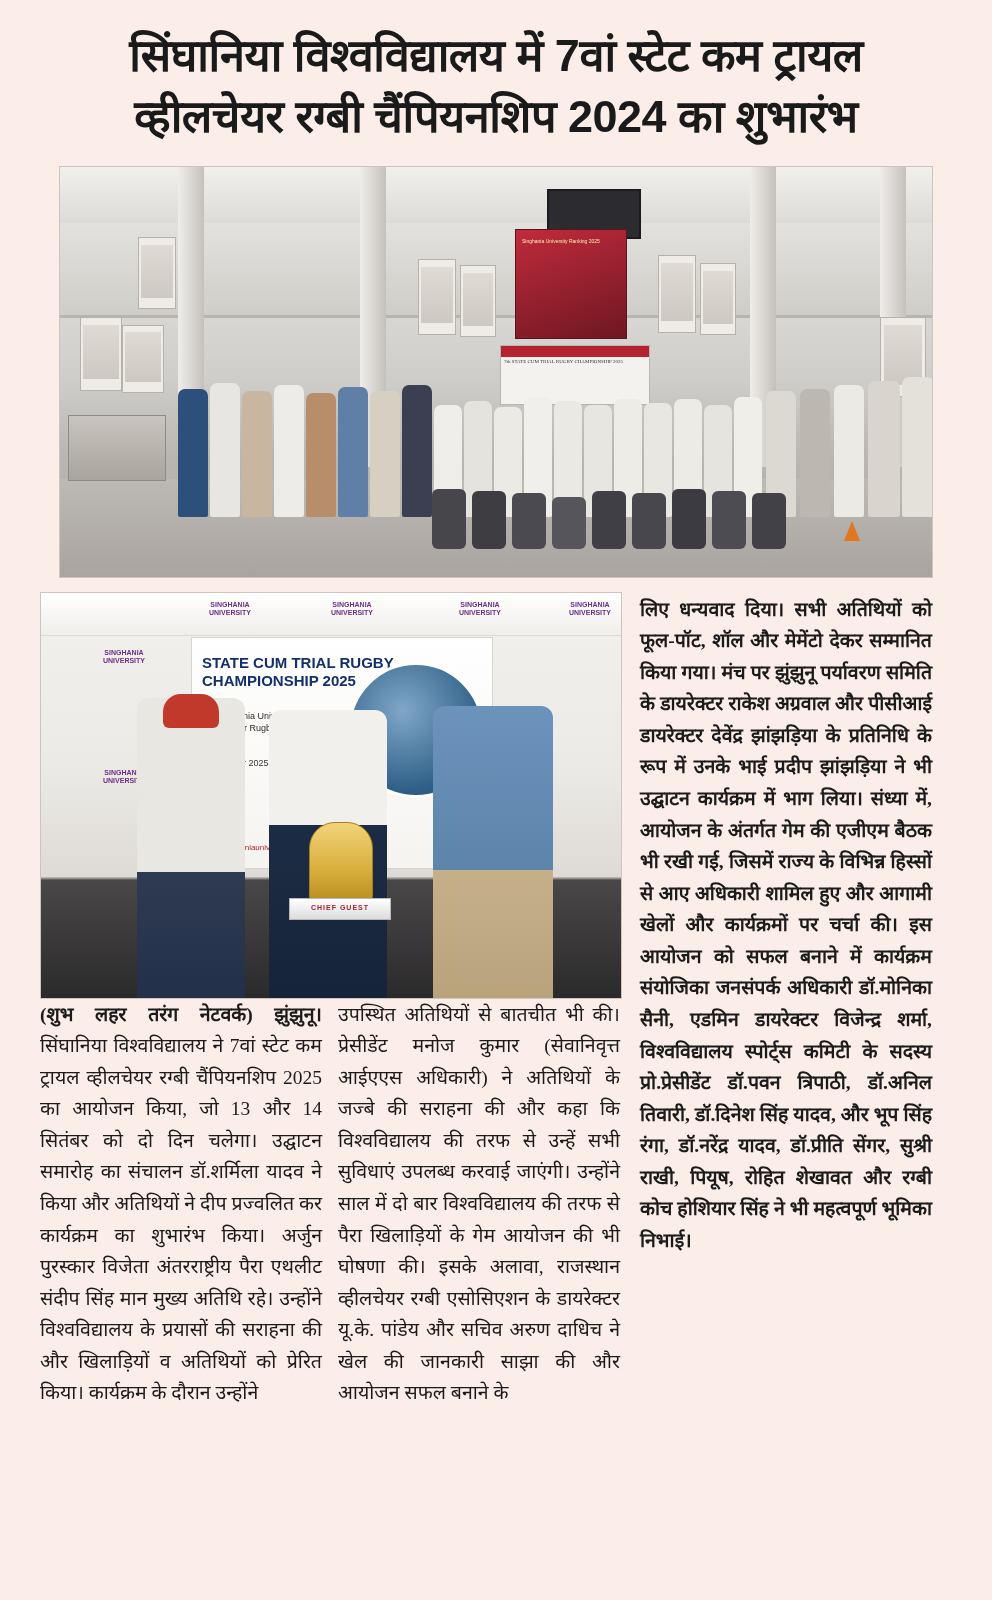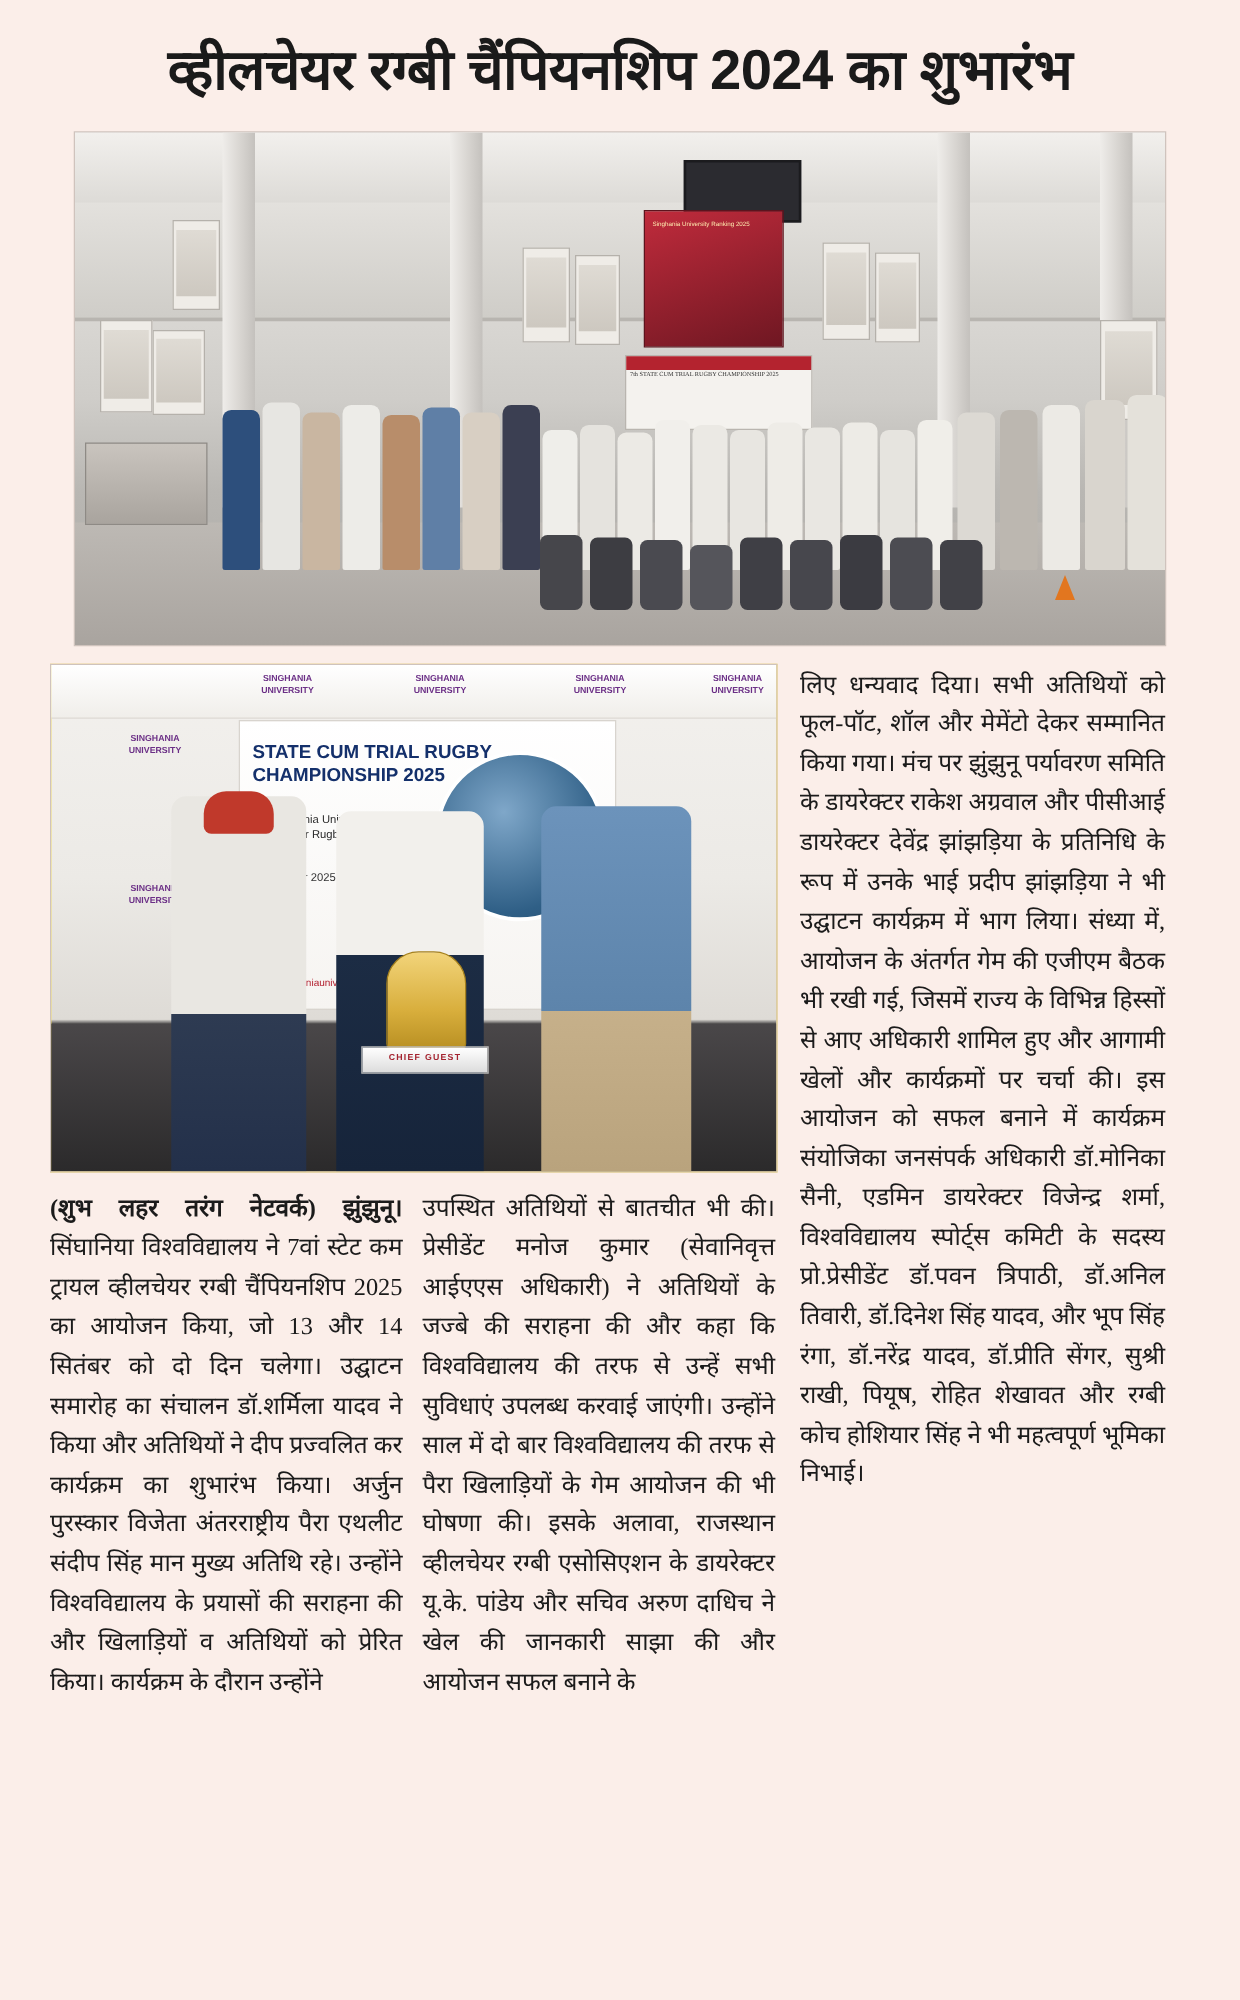--- a/index.html
+++ b/index.html
@@ -116,22 +116,21 @@
   }
   .left-col { width: 580px; }
   .right-col { width: 292px; }
 
   .award-photo {
     position: relative;
     width: 580px;
     height: 405px;
     border: 1px solid #cfc3bd;
     overflow: hidden;
-    background: #fde047;
-    margin-bottom: 14px;
+    background: #eab308;
   }
   .ap-backdrop {
     position: absolute; inset: 0;
     background: linear-gradient(180deg,#f3f1ee 0%, #eceae6 42%, #dedbd6 70%, #3c3a3b 71%, #2e2c2d 100%);
   }
   .ap-banner-top {
     position:absolute; top:0; left:0; right:0; height:42px;
     background: linear-gradient(180deg,#ffffff,#f0eeea);
     border-bottom:1px solid #ddd9d3;
   }
@@ -202,29 +201,31 @@
     text-align: justify;
     text-justify: inter-word;
     margin: 0;
   }
   .dateline {
     font-weight: bold;
   }
   .right-col .btext {
     font-size: 19.5px;
     line-height: 1.62;
+    font-weight: bold;
   }
   .right-col-inner { padding-top: 2px; }
 </style>
 </head>
 <body>
 
 <div class="page">
 
   <h1 class="headline">
+    <span>सिंघानिया विश्वविद्यालय में 7वां स्टेट कम ट्रायल</span>
     <span class="l2">व्हीलचेयर रग्बी चैंपियनशिप 2024 का शुभारंभ</span>
   </h1>
 
   <div class="hero-photo">
     <div class="hall-bg"></div>
     <div class="hall-ceiling"></div>
     <div class="balcony"></div>
 
     <div class="pillar" style="left:118px;"></div>
     <div class="pillar" style="left:300px;"></div>

